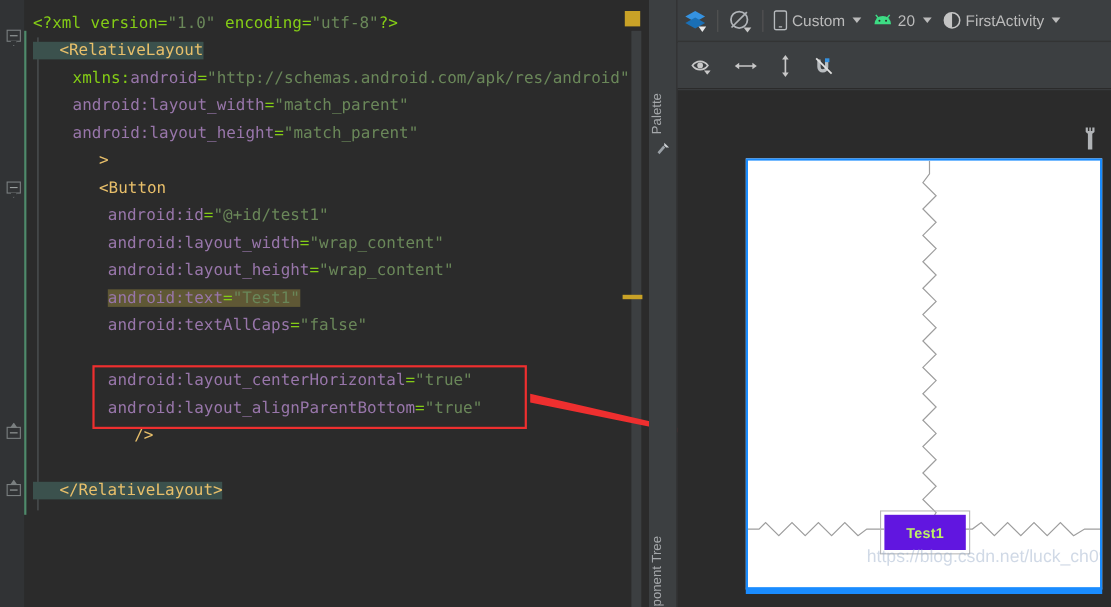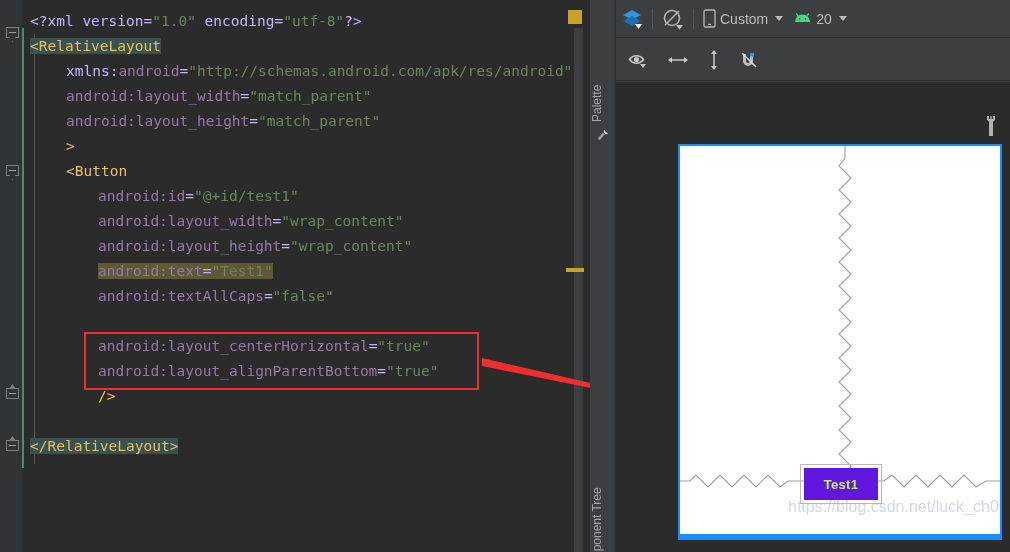--- a/index.html
+++ b/index.html
@@ -48,24 +48,24 @@
     background:#4f8a6b;
   }
 
   #code {
     position:absolute; left:22px; top:0; width:540px; height:552px;
     font-size:14.5px; line-height:25px; white-space:pre;
     color:#a9b7c6;
   }
   .ln { position:absolute; left:0; height:25px; }
 
-  .tag      { color:#e8bf6a; }
+  .tag      { color:#e8bf6a;padding-left:24px; }
   .attr     { color:#9876aa; }
   .val      { color:#6a8759; }
-  .plain    { color:#c4b5fd; }
+  .plain    { color:#84cc16; }
 
   .hl-match { background:#3b514d; }
   .hl-olive { background:#5f5835; }
 
   
   #warn-square {
     position:absolute; left:568px; top:10px; width:14px; height:14px;
     background:#c9a227;
   }
   #editor-scrollbar-track {
@@ -256,20 +256,28 @@
         <svg width="19" height="13" viewBox="0 0 19 13">
           <path d="M2 10 A7.5 7.5 0 0 1 17 10 Z" fill="#3ddc84"></path>
           <line x1="3.2" y1="1.5" x2="5.6" y2="4.6" stroke="#3ddc84" stroke-width="1.3"></line>
           <line x1="15.8" y1="1.5" x2="13.4" y2="4.6" stroke="#3ddc84" stroke-width="1.3"></line>
           <circle cx="6.5" cy="6.8" r="0.9" fill="#2b2b2b"></circle>
           <circle cx="12.5" cy="6.8" r="0.9" fill="#2b2b2b"></circle>
         </svg>
         <span>20</span>
         <span class="caret"></span>
       </div>
+      <div class="tb-item">
+        <svg width="17" height="17" viewBox="0 0 17 17">
+          <circle cx="8.5" cy="8.5" r="7" fill="none" stroke="#c4c4c4" stroke-width="1.4"></circle>
+          <path d="M8.5 1.5 A7 7 0 0 0 8.5 15.5 Z" fill="#c4c4c4"></path>
+        </svg>
+        <span>FirstActivity</span>
+        <span class="caret"></span>
+      </div>
     </div>
 
     <div id="toolbar2">
       <div style="display:flex;align-items:center;">
         <svg width="21" height="16" viewBox="0 0 21 16">
           <path d="M1.5 7.5 C5 2.5 12 2.5 15.5 7.5 C12 12.5 5 12.5 1.5 7.5 Z" fill="none" stroke="#c8c8c8" stroke-width="1.6"></path>
           <circle cx="8.5" cy="7.5" r="2.6" fill="#c8c8c8"></circle>
           <polygon points="12,12 18,12 15,16" fill="#c8c8c8"></polygon>
         </svg>
       </div>

